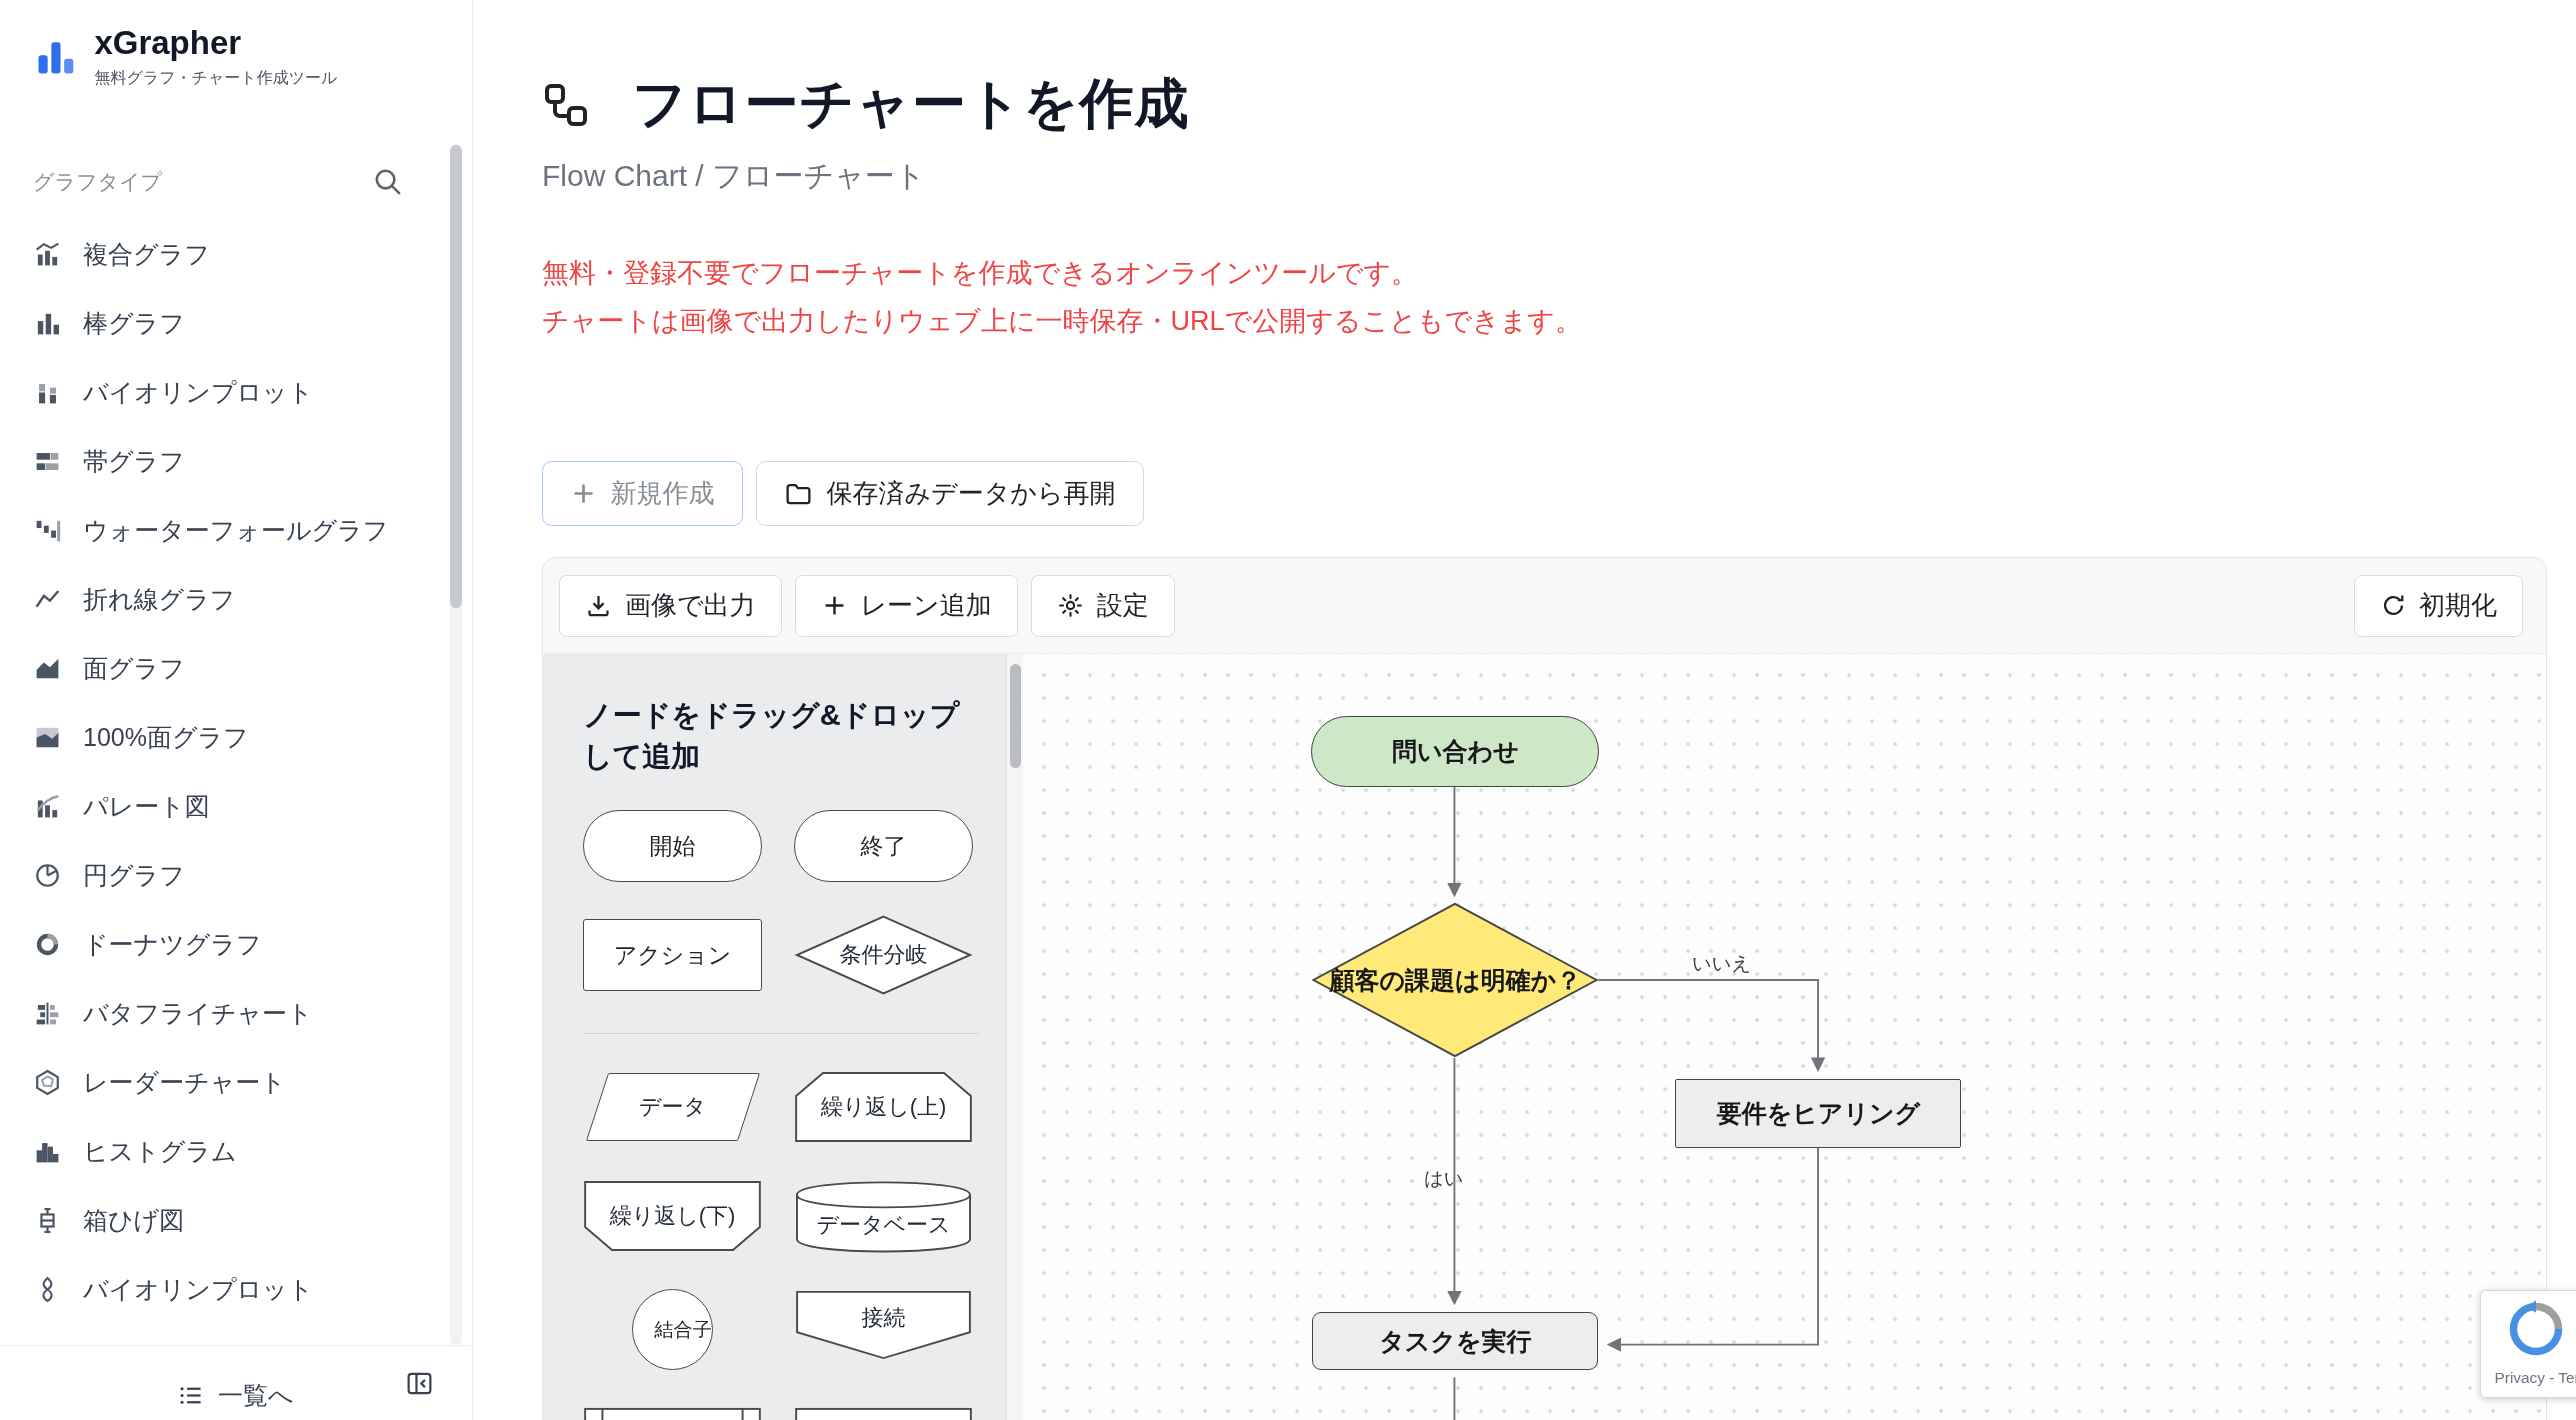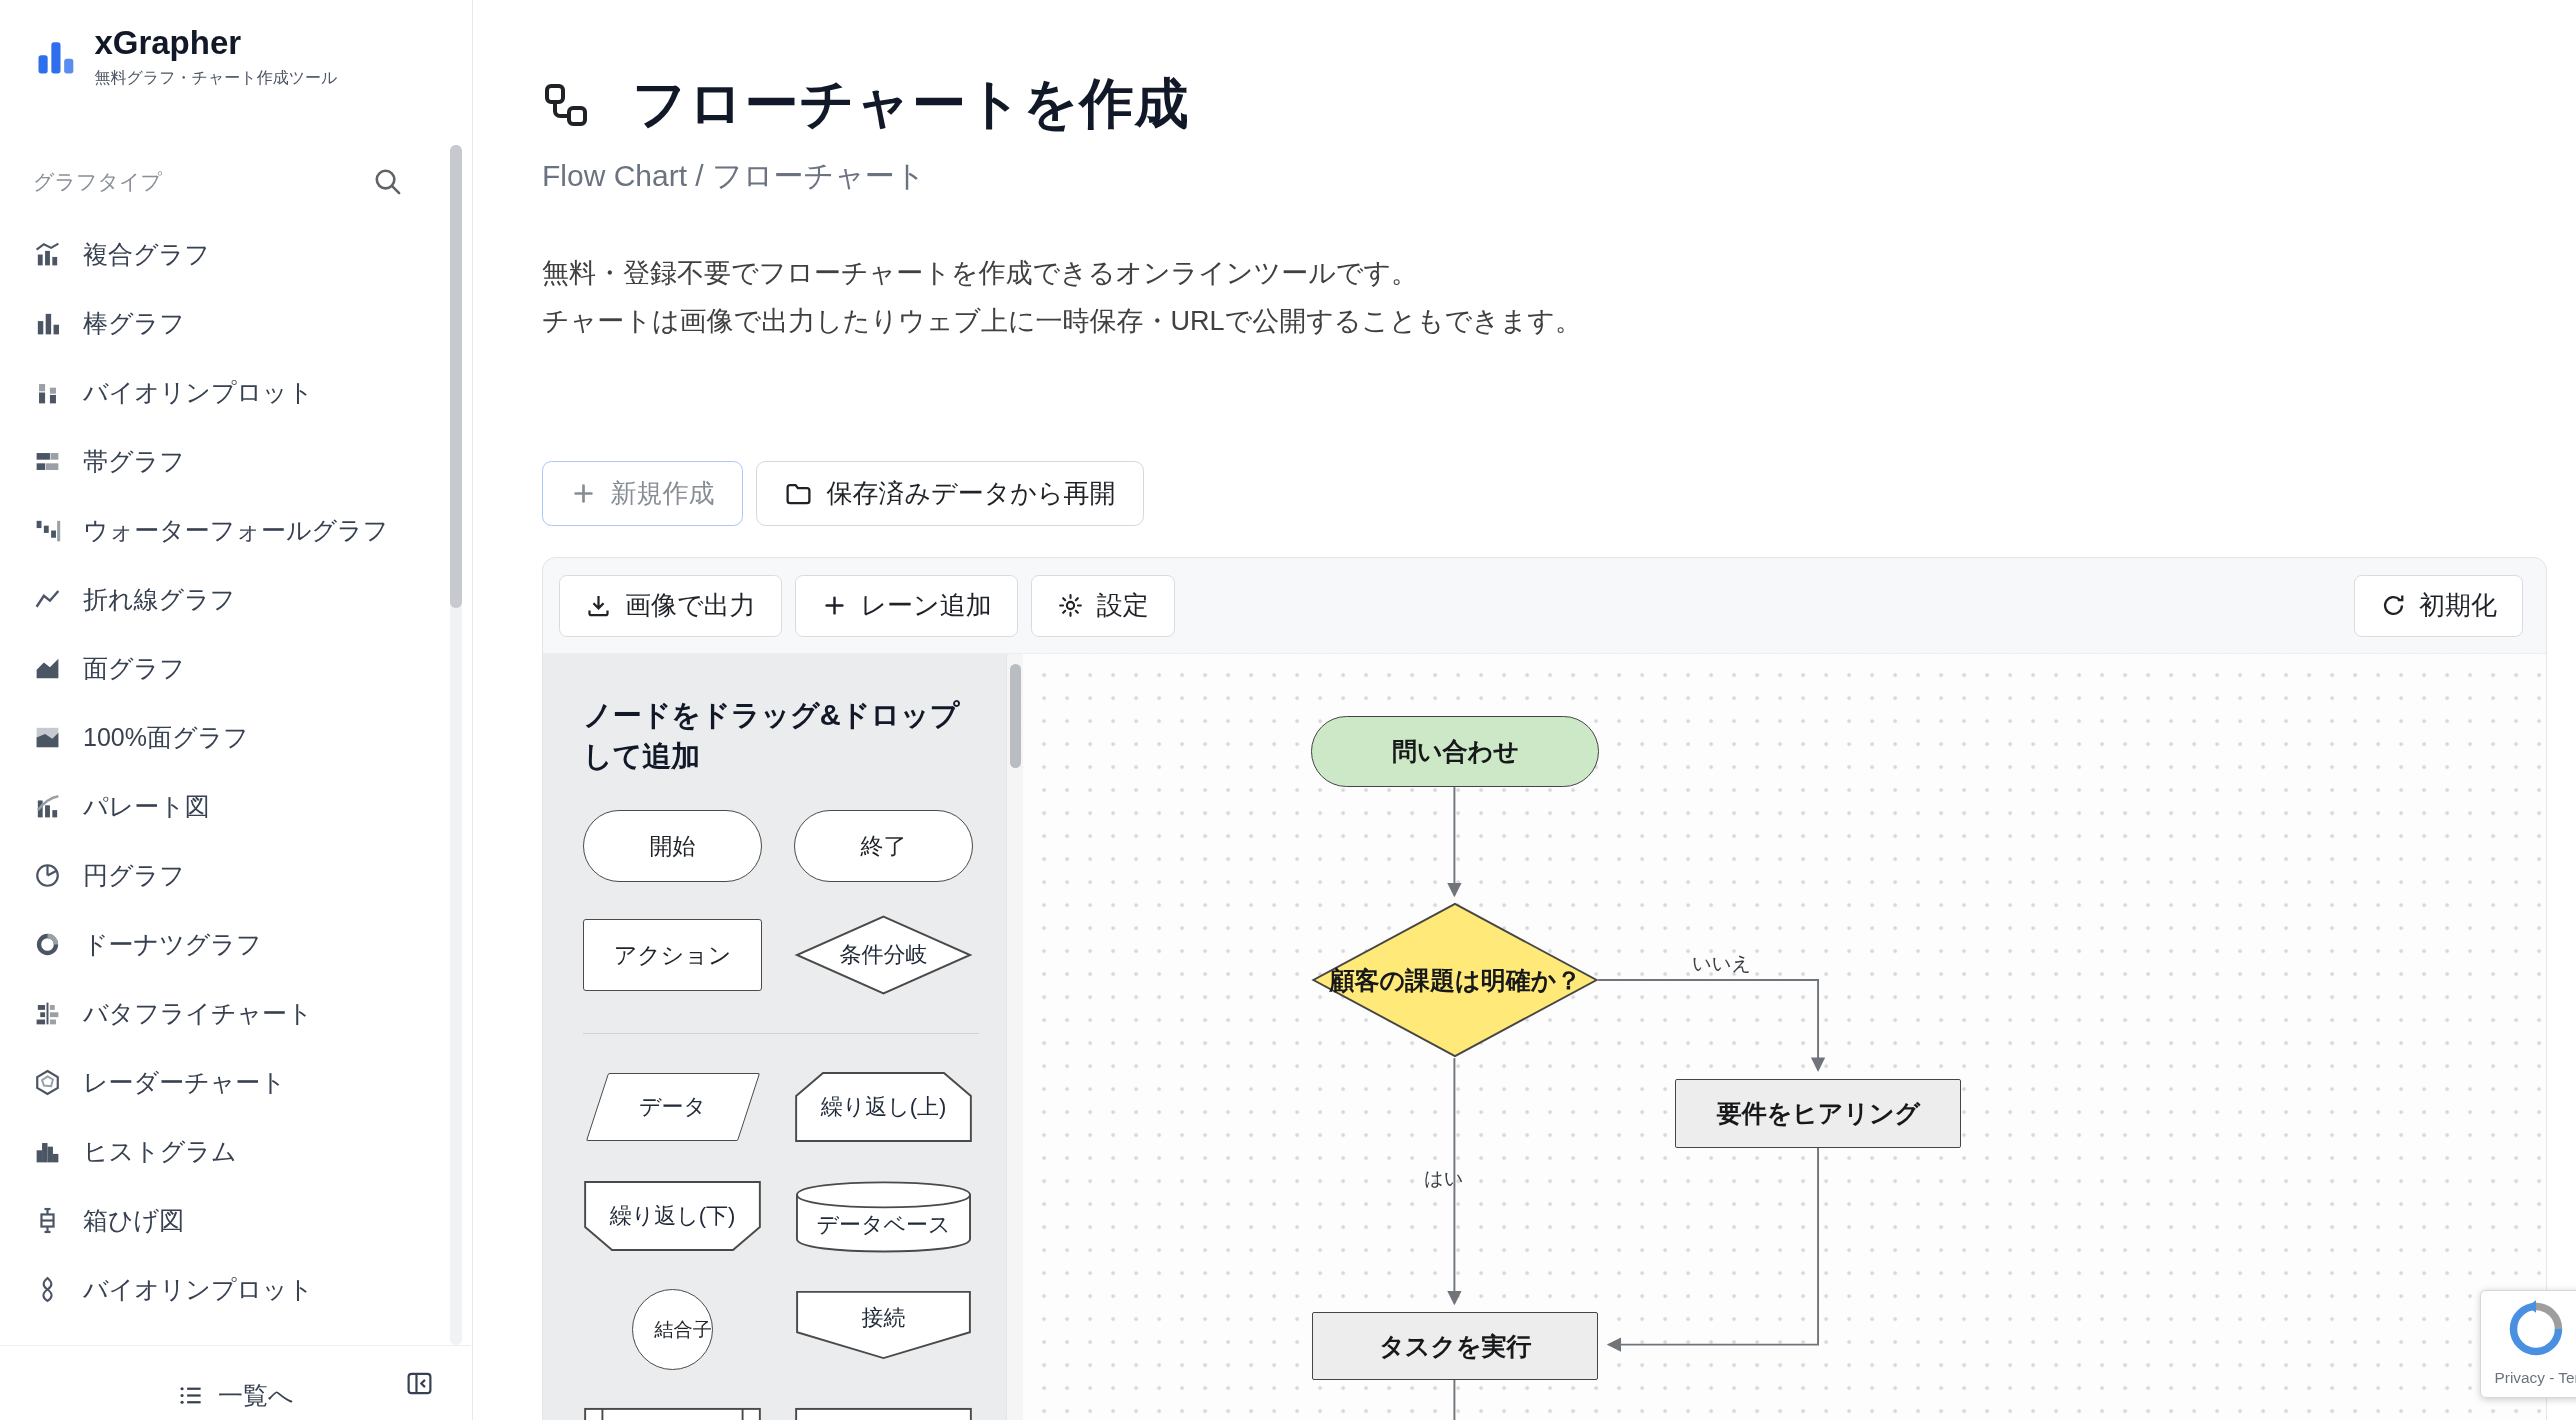--- a/index.html
+++ b/index.html
@@ -30,21 +30,21 @@
     border-top:1px solid #eceef0; display:flex; align-items:center; justify-content:center; background:#fff; }
   .list-link { display:flex; align-items:center; gap:13.5px; font-size:25px; color:#374151; cursor:pointer;margin-top:24px; }
   .collapse-btn { position:absolute; right:37px; top:23px; width:29px; height:29px; cursor:pointer; }
 
   
   .main { position:absolute; left:473px; top:0; right:0; bottom:0; }
   .page-title-row { position:absolute; left:69px; top:68px; display:flex; align-items:center; gap:42px; }
   .title-icon { width:48px; height:48px; }
   .page-title { font-size:54px; font-weight:700; color:#111827; letter-spacing:1px; }
   .breadcrumb { position:absolute; left:69px; top:156px; font-size:30px; color:#6b7280; }
-  .description { position:absolute; left:69px; top:249px; font-size:27px; color:#404040; line-height:48px; }
+  .description { position:absolute; left:69px; top:249px; font-size:27px; color:#ef4444; line-height:48px; }
 
   .action-row { position:absolute; left:69px; top:461px; display:flex; gap:13.5px; }
   .btn { display:flex; align-items:center; gap:13.5px; height:65px; padding:0 27px;
     background:#fff; border-radius:9.6px; font-size:26px; cursor:pointer; }
   .btn-new { border:1.9px solid #a8c7fa; color:#878d95; }
   .btn-resume { border:1px solid #d5d7db; color:#1f2328; }
   .btn svg { flex:0 0 auto; }
 
   
   .editor { position:absolute; left:69px; top:557px; right:29px; height:888px;
@@ -86,21 +86,21 @@
 
   
   .canvas { flex:1; position:relative; background:#fdfdfe;
     background-image:radial-gradient(#d6d7da 1.9px, transparent 2.1px);
     background-size:23px 23px; background-position:9.6px 9.6px; overflow:hidden; }
   .edges { position:absolute; left:0; top:0; width:100%; height:100%; }
   .cnode { position:absolute; display:flex; align-items:center; justify-content:center;
     font-size:25px; font-weight:700; color:#16181a; border:1.9px solid #454545; cursor:grab; }
   .cnode.start { left:288px; top:62px; width:288px; height:71px; border-radius:37px; background:#cde8c6; }
   .cnode.box1 { left:652px; top:425px; width:286px; height:69px; background:#ededed; border-radius:1.9px; }
-  .cnode.box2 { left:289px; top:658px; width:286px; height:68px; background:#ededed; border-radius:2px; }
+  .cnode.box2 { left:289px; top:658px; width:286px; height:58px; background:#ededed; border-radius:9px; }
   .dnode { position:absolute; left:288px; top:248px; width:288px; height:156px; cursor:grab; }
   .dnode .lbl { position:absolute; inset:0; display:flex; align-items:center; justify-content:center;
     font-size:25px; font-weight:700; color:#16181a; }
 
   
   .recaptcha { position:absolute; left:2480px; top:1290px; width:164px; height:108px;
     background:#fff; border:1px solid #d7d7d7; border-radius:5.8px 0 0 5.8px;
     box-shadow:0 1.9px 7.7px rgba(0,0,0,.18); cursor:pointer; }
   .recaptcha .rc-icon { position:absolute; left:25px; top:7.7px; width:60px; height:60px; }
   .recaptcha .rc-text { position:absolute; left:13.5px; bottom:9.6px; font-size:15.4px; color:#6b7280; white-space:nowrap; }

